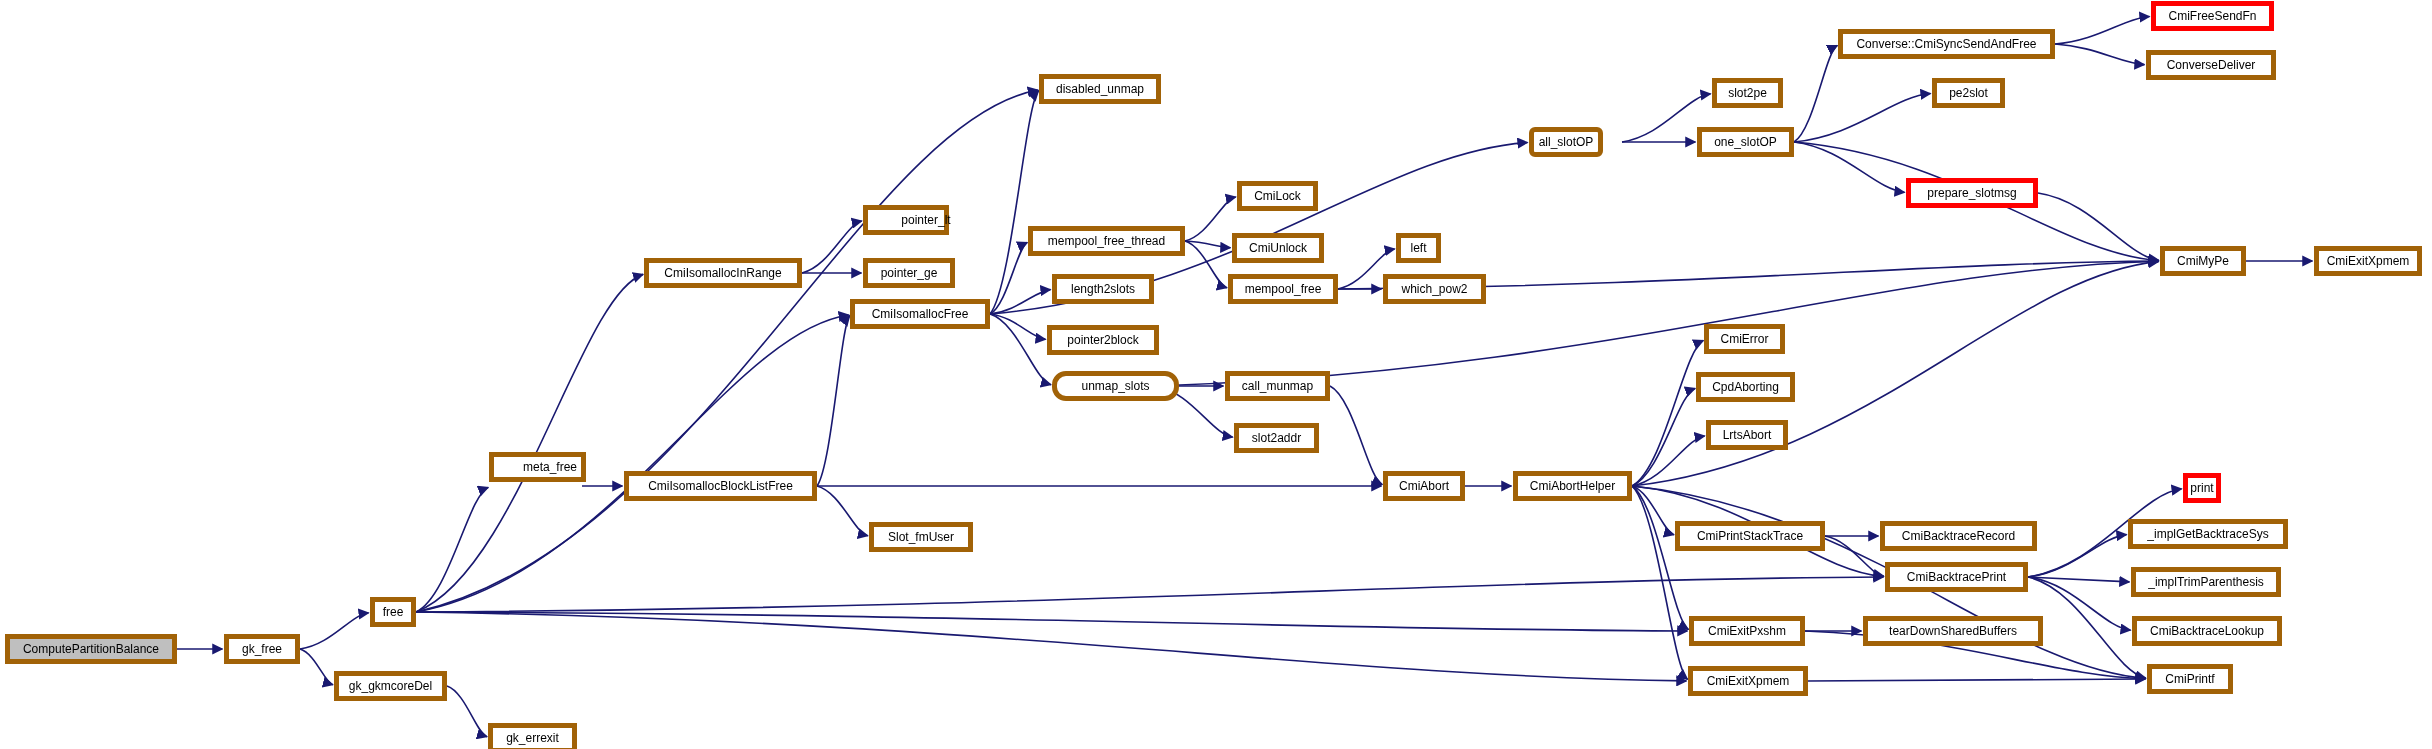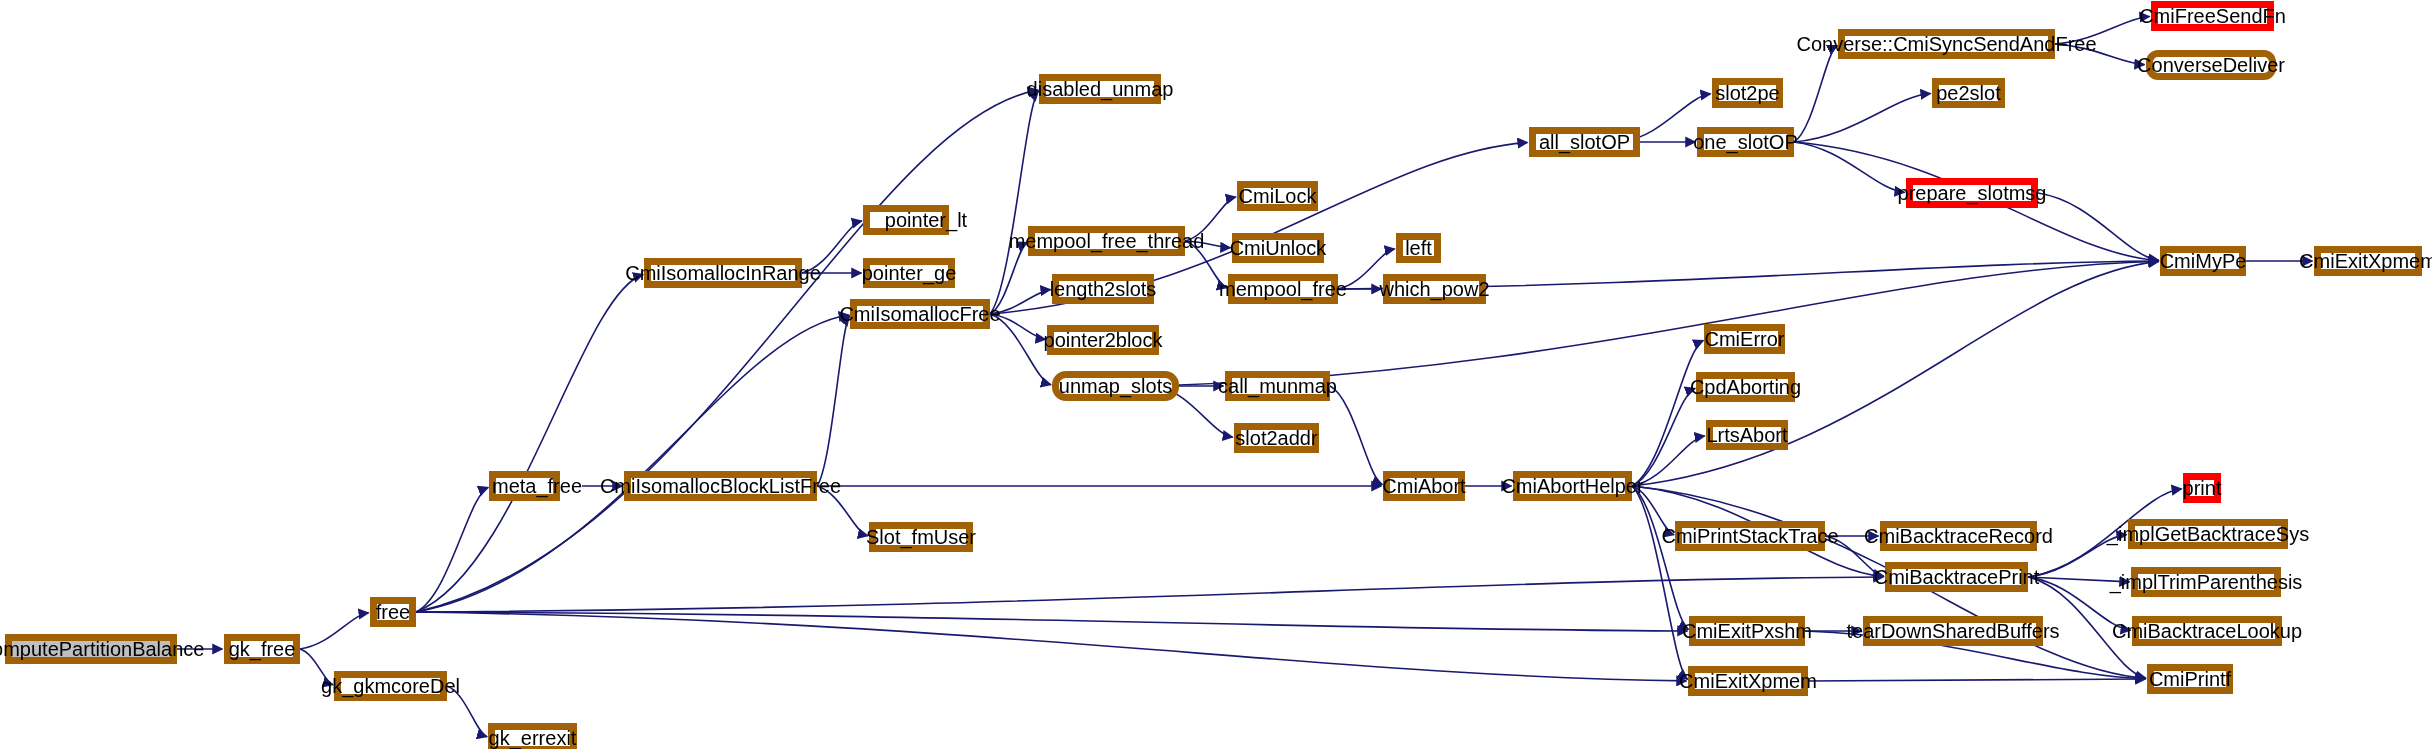--- a/index.html
+++ b/index.html
@@ -9,24 +9,24 @@
     width:2432px;
     height:749px;
     background:#ffffff;
     font-family:"Liberation Sans","DejaVu Sans",sans-serif;
     overflow:hidden;
   }
   #edges{position:absolute;left:0;top:0;width:2432px;height:749px;pointer-events:none;}
   .node{
     position:absolute;
     box-sizing:border-box;
-    border:7px solid #a16207;
+    border:5px solid #a16207;
     background:#ffffff;
     color:#000000;
-    font-size:20px;
+    font-size:12px;
     line-height:1;
     display:flex;
     align-items:center;
     justify-content:center;
     white-space:nowrap;
     height:30px;
     letter-spacing:0px;
   }
   .node.red{border-color:#ff0000;}
   .node.filled{background:#bfbfbf;}
@@ -116,21 +116,21 @@
       </div>
       <div class="node" style="left: 370px; top: 597px; width: 46px;">
         <span>free</span>
       </div>
       <div class="node" style="left: 334px; top: 671px; width: 113px;">
         <span>gk_gkmcoreDel</span>
       </div>
       <div class="node" style="left: 488px; top: 723px; width: 89px;">
         <span>gk_errexit</span>
       </div>
-      <div class="node" style="left: 489px; top: 471px; width: 71px; padding-left: 25px;">
+      <div class="node" style="left: 489px; top: 452px; width: 97px; padding-left: 25px;">
         <span>meta_free</span>
       </div>
       <div class="node" style="left: 624px; top: 471px; width: 193px;">
         <span>CmiIsomallocBlockListFree</span>
       </div>
       <div class="node" style="left: 869px; top: 522px; width: 104px;">
         <span>Slot_fmUser</span>
       </div>
       <div class="node" style="left: 644px; top: 258px; width: 158px;">
         <span>CmiIsomallocInRange</span>
@@ -173,42 +173,42 @@
       </div>
       <div class="node" style="left: 1383px; top: 274px; width: 103px;">
         <span>which_pow2</span>
       </div>
       <div class="node" style="left: 1225px; top: 371px; width: 105px;">
         <span>call_munmap</span>
       </div>
       <div class="node" style="left: 1234px; top: 423px; width: 85px;">
         <span>slot2addr</span>
       </div>
-      <div class="node" style="left: 1529px; top: 127px; width: 111px;">
+      <div class="node" style="left: 1529px; top: 127px; width: 74px; border-radius: 6px;">
         <span>all_slotOP</span>
       </div>
       <div class="node" style="left: 1697px; top: 127px; width: 97px;">
         <span>one_slotOP</span>
       </div>
       <div class="node" style="left: 1712px; top: 78px; width: 71px;">
         <span>slot2pe</span>
       </div>
       <div class="node" style="left: 1932px; top: 78px; width: 73px;">
         <span>pe2slot</span>
       </div>
       <div class="node red" style="left: 1906px; top: 178px; width: 132px;">
         <span>prepare_slotmsg</span>
       </div>
       <div class="node" style="left: 1838px; top: 29px; width: 217px;">
         <span>Converse::CmiSyncSendAndFree</span>
       </div>
       <div class="node red" style="left: 2151px; top: 1px; width: 123px;">
         <span>CmiFreeSendFn</span>
       </div>
-      <div class="node" style="left: 2146px; top: 50px; width: 130px; border-radius: 12px;">
+      <div class="node" style="left: 2146px; top: 50px; width: 130px;">
         <span>ConverseDeliver</span>
       </div>
       <div class="node" style="left: 2160px; top: 246px; width: 86px;">
         <span>CmiMyPe</span>
       </div>
       <div class="node" style="left: 2314px; top: 246px; width: 108px;">
         <span>CmiExitXpmem</span>
       </div>
       <div class="node" style="left: 1383px; top: 471px; width: 82px;">
         <span>CmiAbort</span>

